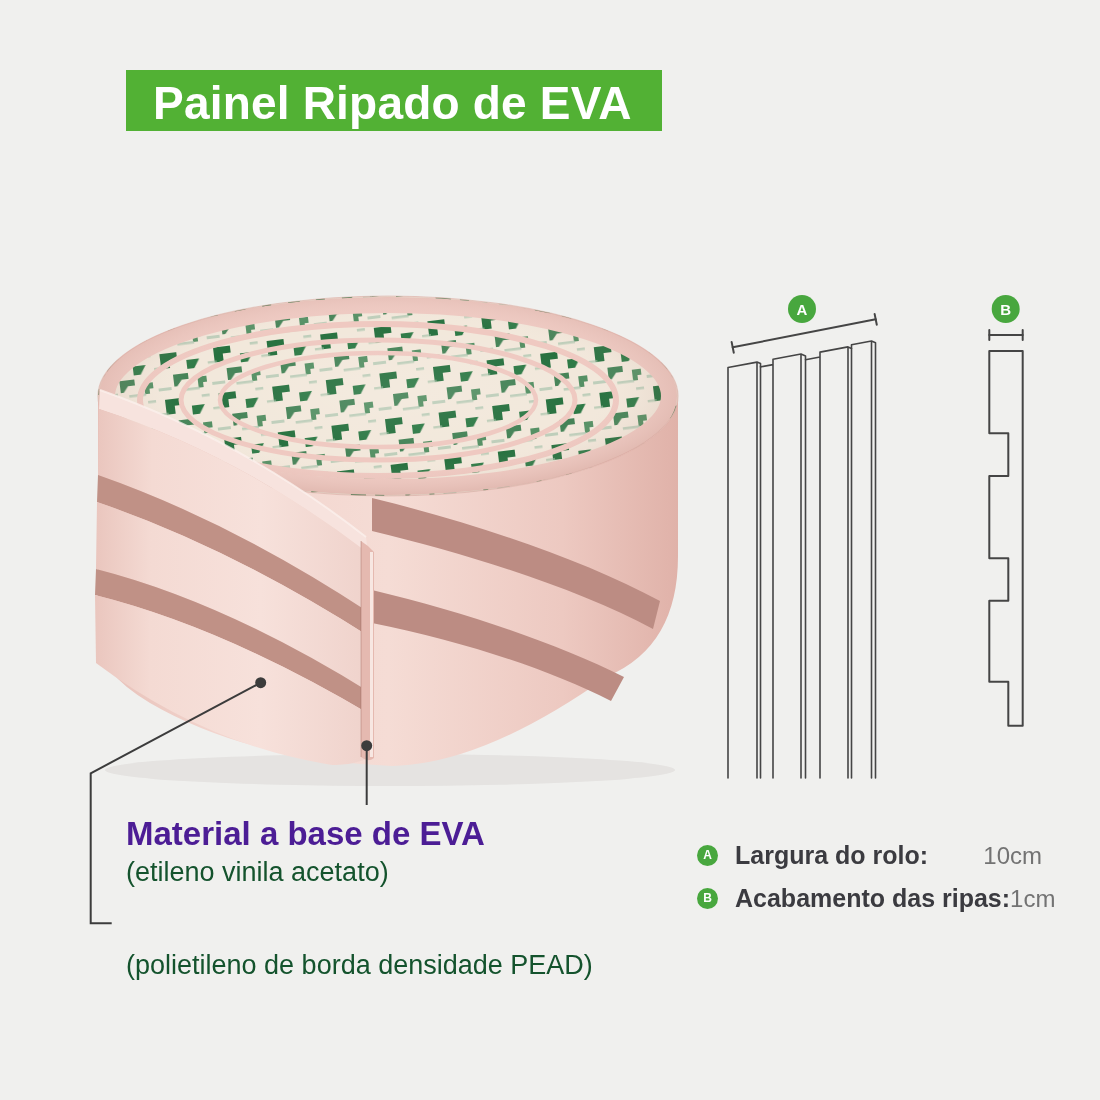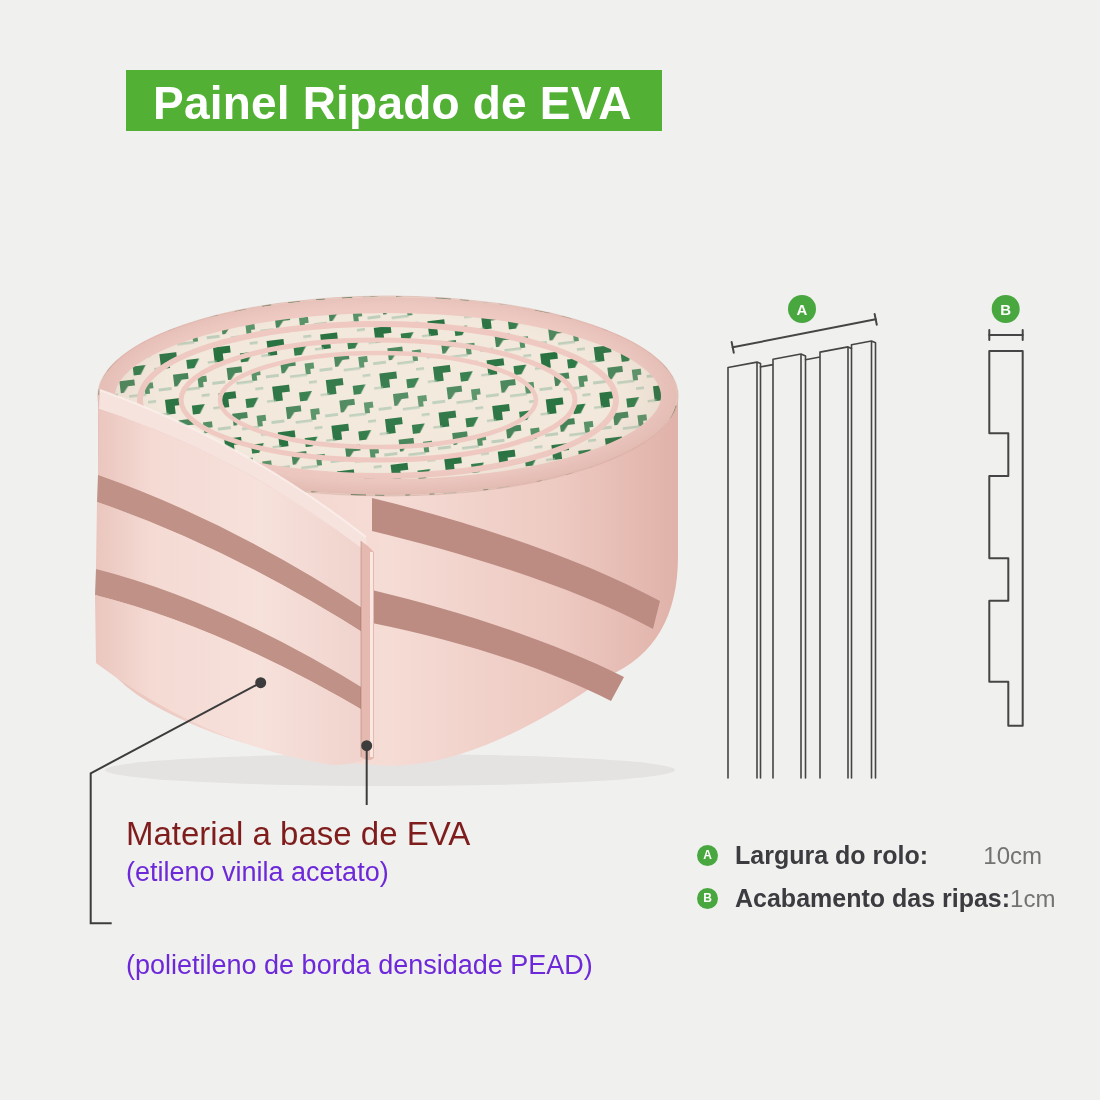--- a/index.html
+++ b/index.html
@@ -15,22 +15,22 @@
   
   .banner{position:absolute;left:126px;top:70px;display:flex;flex-direction:column;align-items:flex-start;}
   .banner-line{
     background:#52B134;color:#FFFFFF;font-weight:700;font-size:46px;
     letter-spacing:0.2px;white-space:nowrap;text-align:center;
   }
   .banner-line1{height:60px;display:flex;align-items:flex-end;padding:0 30px 1px 27px;}
   .banner-line2{height:85px;display:flex;align-items:center;padding:0 34px 6px 27px;}
 
   
-  .co-label{position:absolute;left:126px;color:#7f1d1d;font-size:33px;font-weight:400;line-height:1.1;white-space:nowrap;}
-  .co-sub{position:absolute;left:126px;color:#6d28d9;font-size:27px;font-weight:400;line-height:1.1;white-space:nowrap;}
+  .co-label{position:absolute;left:126px;color:#4c1d95;font-size:33px;font-weight:700;line-height:1.1;white-space:nowrap;}
+  .co-sub{position:absolute;left:126px;color:#14532d;font-size:27px;font-weight:400;line-height:1.1;white-space:nowrap;}
   .co-label.material{top:816px;}
   .co-sub.material{top:858px;}
   .co-label.finish{top:911px;}
   .co-sub.finish{top:951px;}
 
   
   .legend{position:absolute;left:697px;top:845px;width:345px;}
   .legend-row{display:flex;align-items:center;height:21px;margin-bottom:22px;}
   .badge{
     width:21px;height:21px;border-radius:50%;background:#48A73E;color:#fff;

